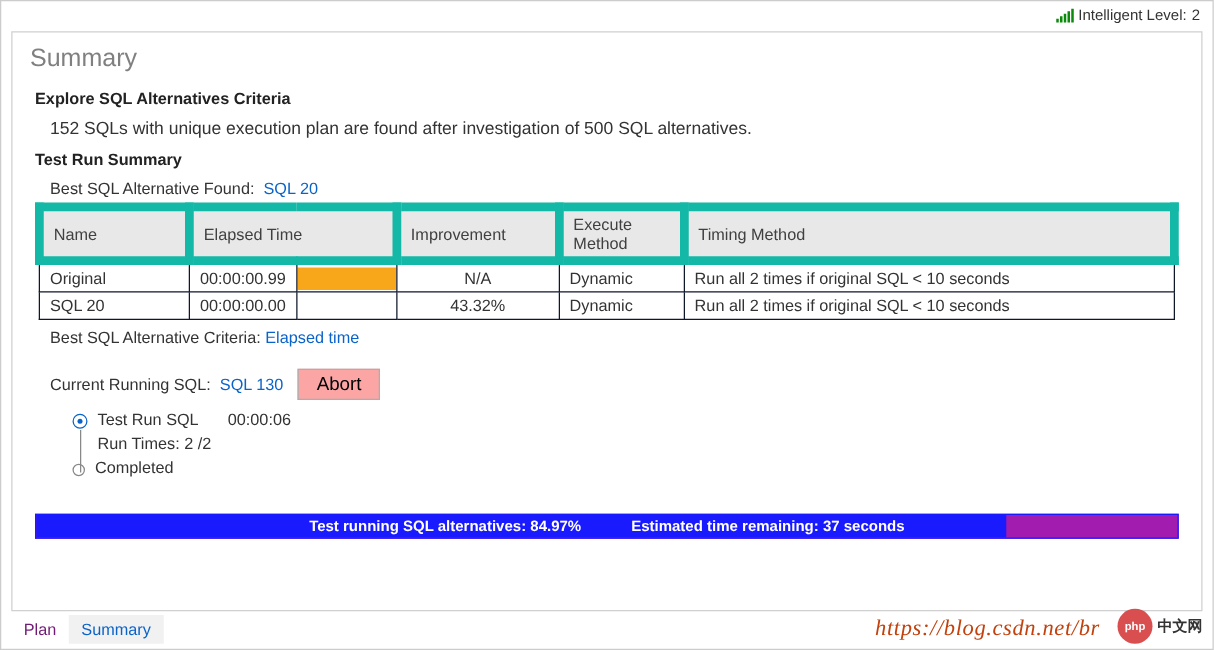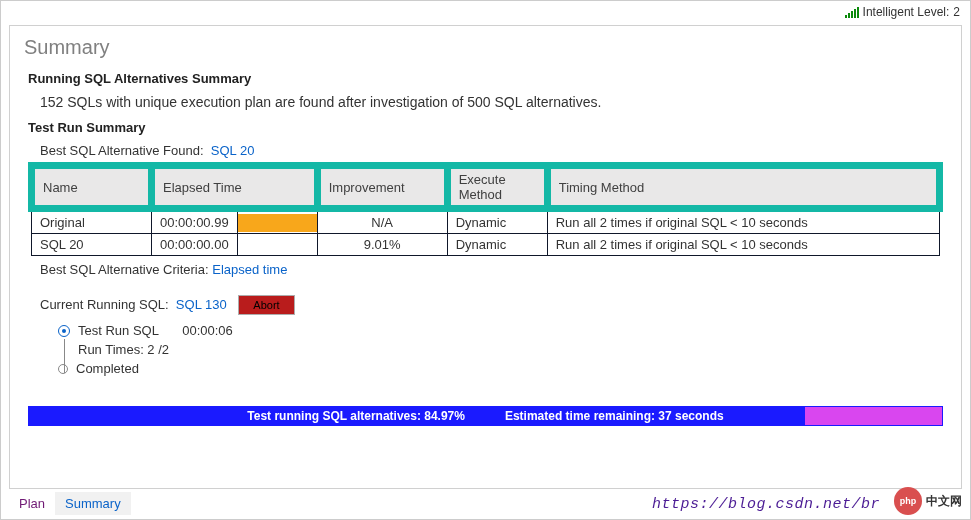--- a/index.html
+++ b/index.html
@@ -101,35 +101,35 @@
     padding: 0 !important;
   }
   .bar-fill {
     background: #f8a71b;
     height: 18px;
   }
   .right { text-align: center; }
   .abort-btn {
     display: inline-block;
     border: 1px solid #adadad;
-    background: #b91c1c;
+    background: #fca5a5;
     padding: 3px 14px;
-    font-size: 11px;
+    font-size: 15px;
     margin-left: 8px;
     cursor: pointer;
     font-family: inherit;
   }
   .run-block {
     margin-left: 30px;
     margin-top: 8px;
     position: relative;
   }
   .run-line {
     display: flex;
-    align-items: center;
+    align-items: flex-end;
     gap: 8px;
     margin-bottom: 4px;
     font-size: 13px;
   }
   .node-filled {
     width: 12px; height: 12px;
     border: 1.5px solid #0a63c9;
     border-radius: 50%;
     position: relative;
     display: inline-flex;
@@ -153,21 +153,21 @@
     top: 16px;
     width: 1px;
     height: 34px;
     background: #888;
   }
   .progress-wrap {
     margin: 30px 0 0 0;
     border: 1px solid #1a1aff;
     height: 20px;
     position: relative;
-    background: #d946ef;
+    background: #a21caf;
   }
   .progress-fill {
     background: #1a1aff;
     height: 100%;
   }
   .progress-text {
     position: absolute;
     top: 0; left: 0; right: 0; bottom: 0;
     display: flex;
     align-items: center;
@@ -191,24 +191,24 @@
     cursor: pointer;
   }
   .tab.active {
     background: #f1f1f1;
     color: #0a63c9;
   }
   .watermark {
     position: absolute;
     bottom: 6px;
     right: 90px;
-    color: #4c1d95;
-    font-size: 15px;
+    color: #c2410c;
+    font-size: 18px;
     font-style: italic;
-    font-family: Liberation Mono, monospace;
+    font-family: Liberation Serif, serif;
     letter-spacing: 0.5px;
   }
   .logo-badge {
     position: absolute;
     bottom: 4px;
     right: 8px;
     display: flex;
     align-items: center;
     font-size: 12px;
     font-weight: bold;
@@ -237,21 +237,21 @@
       <span style="height:11px"></span>
   </span>
   <span>Intelligent Level:</span>
   <span>2</span>
 </div>
 
 <div class="main-area">
   <div class="page-title">Summary</div>
 
   <div class="content">
-    <div class="section-head">Running SQL Alternatives Summary</div>
+    <div class="section-head">Explore SQL Alternatives Criteria</div>
     <div class="indent">152 SQLs with unique execution plan are found after investigation of 500 SQL alternatives.</div>
 
     <div class="section-head">Test Run Summary</div>
 
     <div class="best-row">
       <span>Best SQL Alternative Found:</span>
       &nbsp;<span class="link">SQL 20</span>
     </div>
 
     <table class="grid">
@@ -274,21 +274,21 @@
           <td class="right">N/A</td>
           <td>Dynamic</td>
           <td>Run all 2 times if original SQL &lt; 10 seconds</td>
         </tr>
         <tr>
           <td>SQL 20</td>
           <td>00:00:00.00</td>
           <td class="bar-cell">
               <div class="bar-fill" style="width:0%"></div>
             </td>
-          <td class="right">9.01%</td>
+          <td class="right">43.32%</td>
           <td>Dynamic</td>
           <td>Run all 2 times if original SQL &lt; 10 seconds</td>
         </tr>
       </tbody>
     </table>
 
     <div class="best-row">
       <span>Best SQL Alternative Criteria:</span>
       <span class="link">Elapsed time</span>
     </div>

